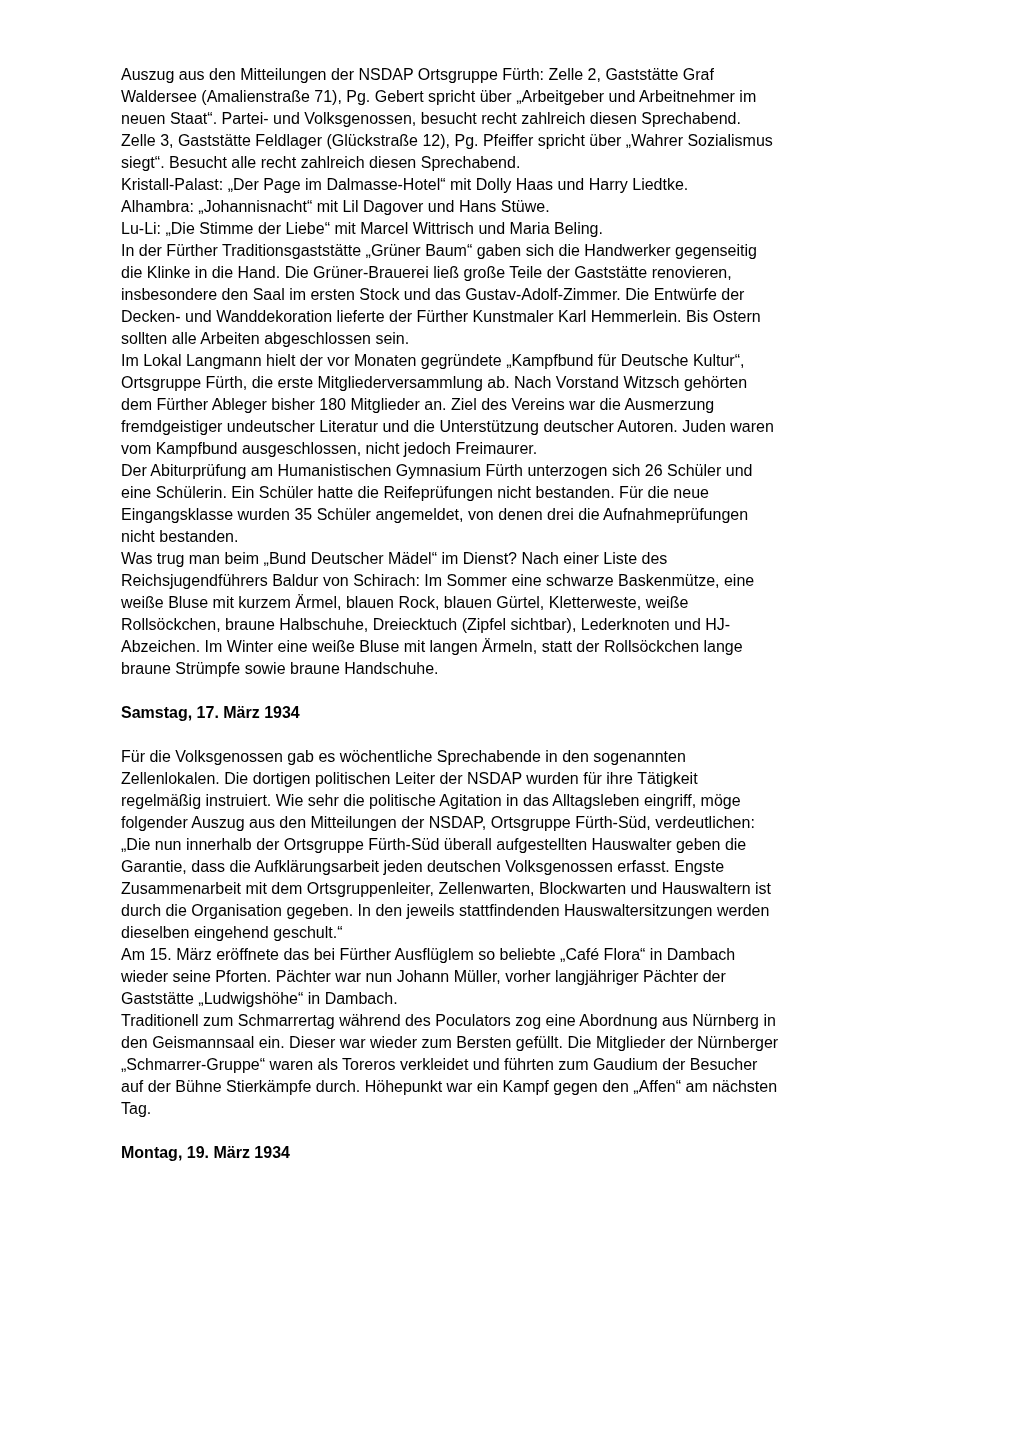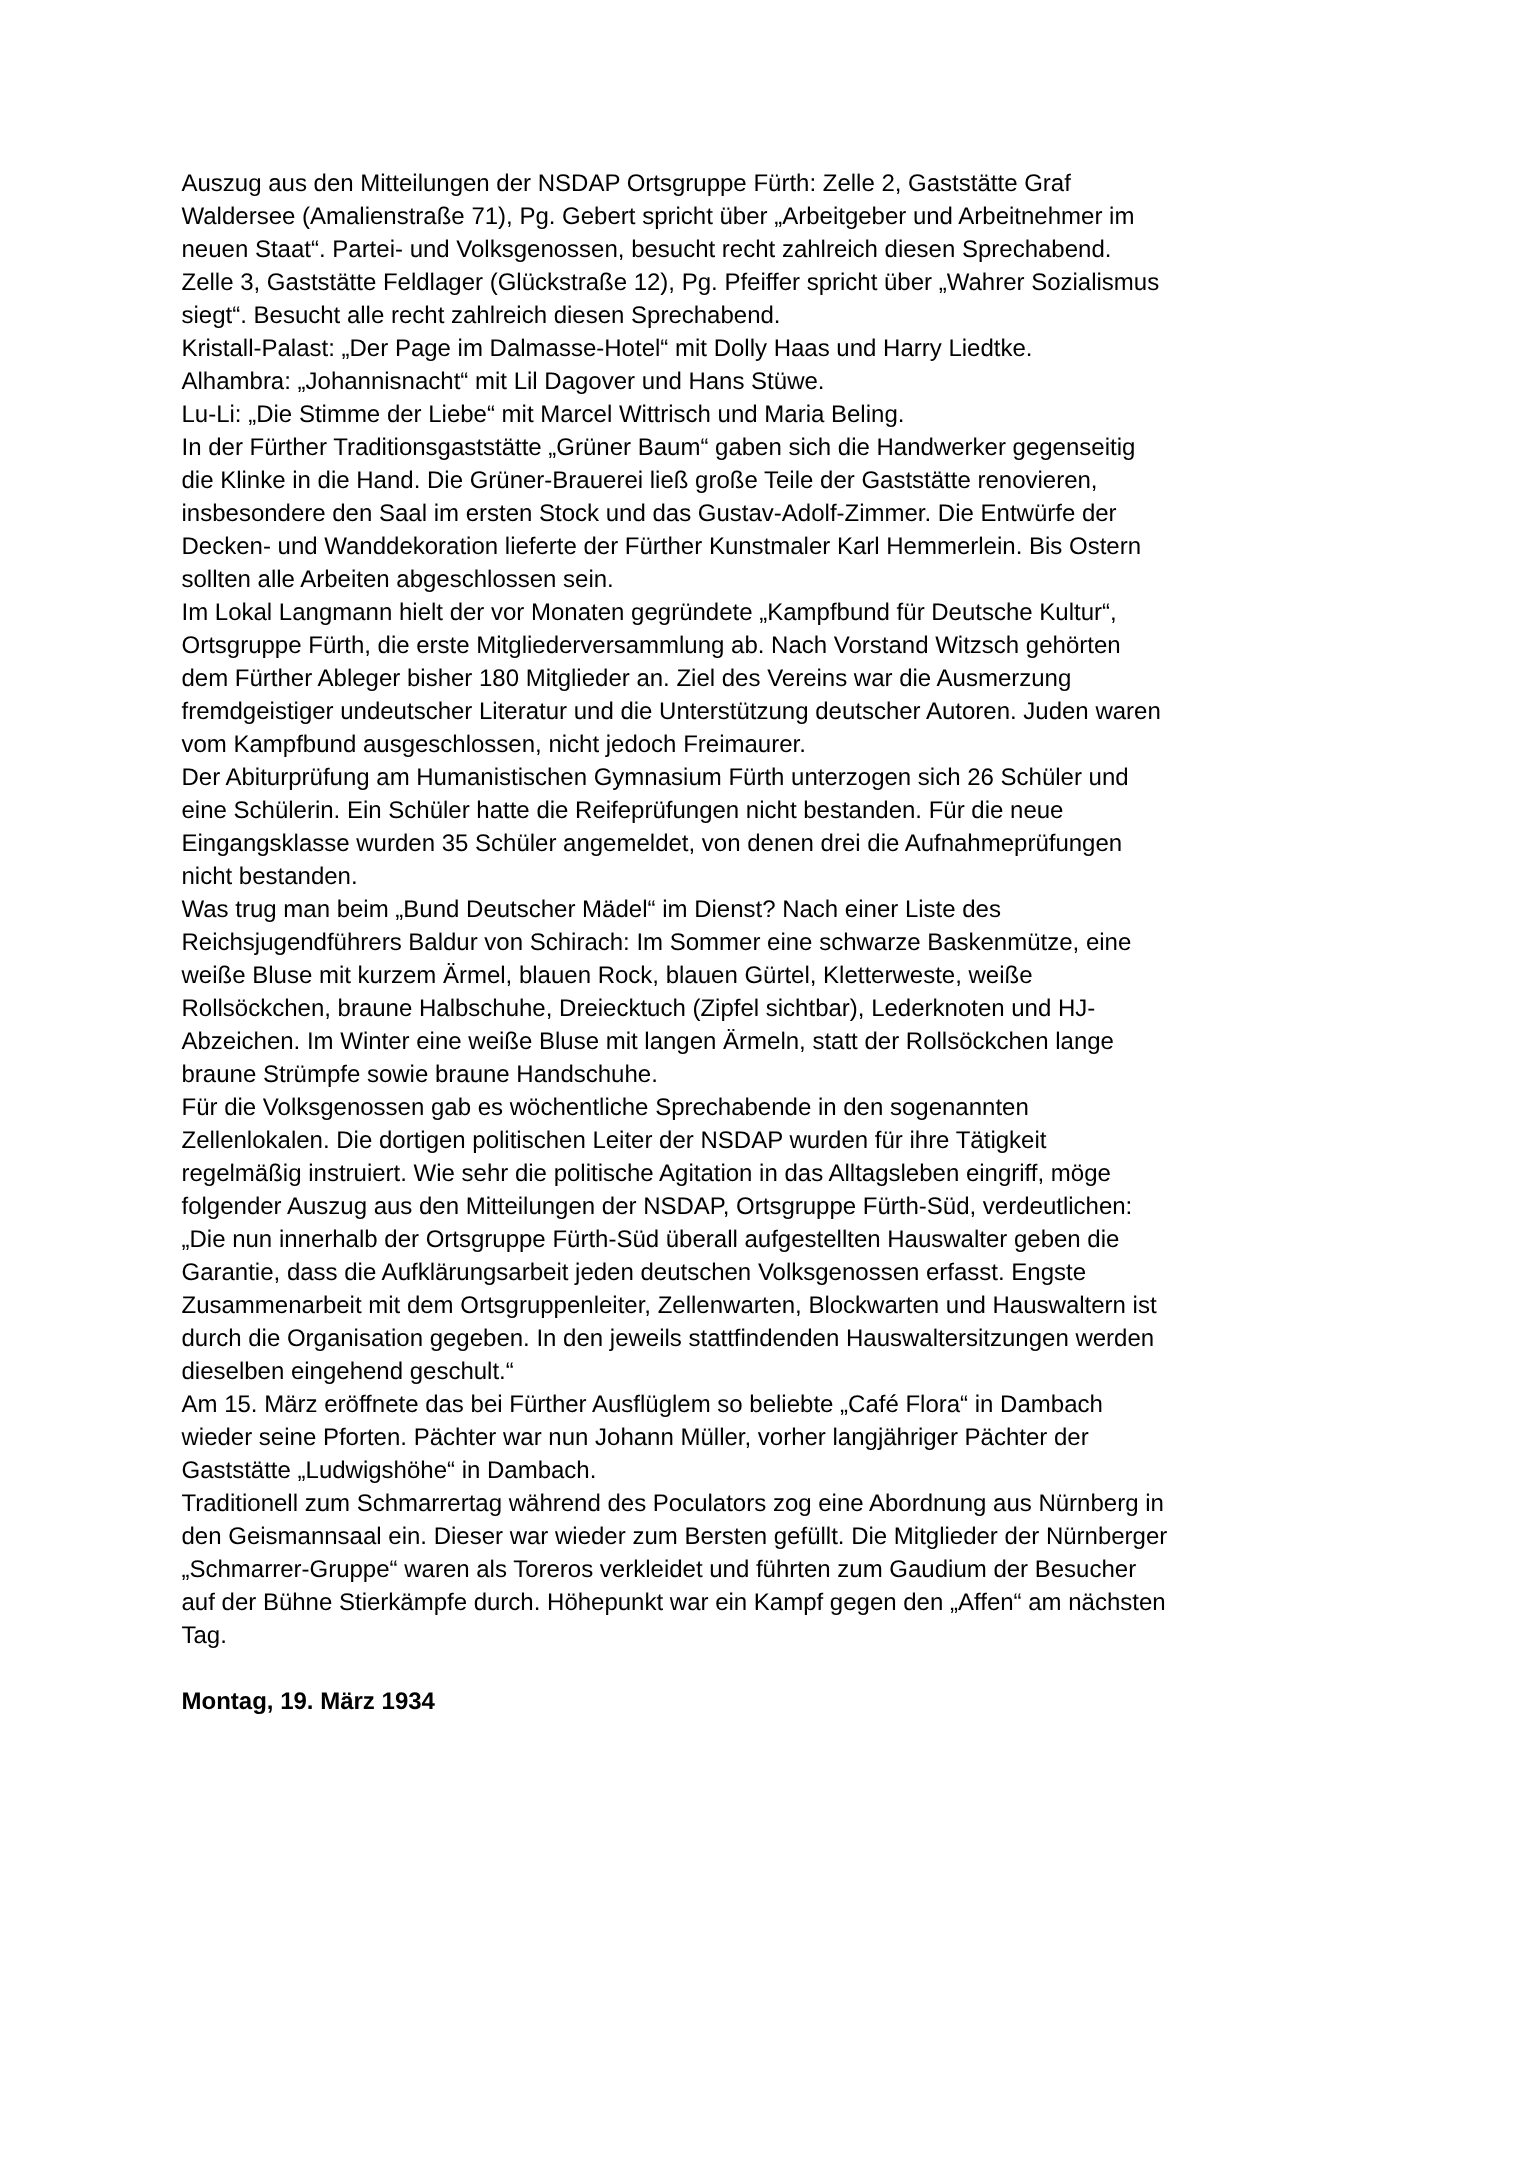--- a/index.html
+++ b/index.html
@@ -9,21 +9,21 @@
   }
   .page {
     position: relative;
     width: 1024px;
     min-height: 1448px;
     background: #ffffff;
     color: #000000;
     font-family: "Liberation Sans", sans-serif;
     font-size: 16px;
     line-height: 22px;
-    padding: 112px 100px 40px 121px;
+    padding: 64px 100px 40px 121px;
     box-sizing: border-box;
     overflow: hidden;
   }
   .para {
     margin: 0;
     white-space: pre;
     font-weight: normal;
   }
   .heading {
     margin: 22px 0;
@@ -58,20 +58,21 @@
     <p class="para">Der Abiturprüfung am Humanistischen Gymnasium Fürth unterzogen sich 26 Schüler und
 eine Schülerin. Ein Schüler hatte die Reifeprüfungen nicht bestanden. Für die neue
 Eingangsklasse wurden 35 Schüler angemeldet, von denen drei die Aufnahmeprüfungen
 nicht bestanden.
 Was trug man beim „Bund Deutscher Mädel“ im Dienst? Nach einer Liste des
 Reichsjugendführers Baldur von Schirach: Im Sommer eine schwarze Baskenmütze, eine
 weiße Bluse mit kurzem Ärmel, blauen Rock, blauen Gürtel, Kletterweste, weiße
 Rollsöckchen, braune Halbschuhe, Dreiecktuch (Zipfel sichtbar), Lederknoten und HJ-
 Abzeichen. Im Winter eine weiße Bluse mit langen Ärmeln, statt der Rollsöckchen lange
 braune Strümpfe sowie braune Handschuhe.</p>
+    <h3 class="heading">Samstag, 17. März 1934</h3>
     <p class="para">Für die Volksgenossen gab es wöchentliche Sprechabende in den sogenannten
 Zellenlokalen. Die dortigen politischen Leiter der NSDAP wurden für ihre Tätigkeit
 regelmäßig instruiert. Wie sehr die politische Agitation in das Alltagsleben eingriff, möge
 folgender Auszug aus den Mitteilungen der NSDAP, Ortsgruppe Fürth-Süd, verdeutlichen:
 „Die nun innerhalb der Ortsgruppe Fürth-Süd überall aufgestellten Hauswalter geben die
 Garantie, dass die Aufklärungsarbeit jeden deutschen Volksgenossen erfasst. Engste
 Zusammenarbeit mit dem Ortsgruppenleiter, Zellenwarten, Blockwarten und Hauswaltern ist
 durch die Organisation gegeben. In den jeweils stattfindenden Hauswaltersitzungen werden
 dieselben eingehend geschult.“
 Am 15. März eröffnete das bei Fürther Ausflüglem so beliebte „Café Flora“ in Dambach

